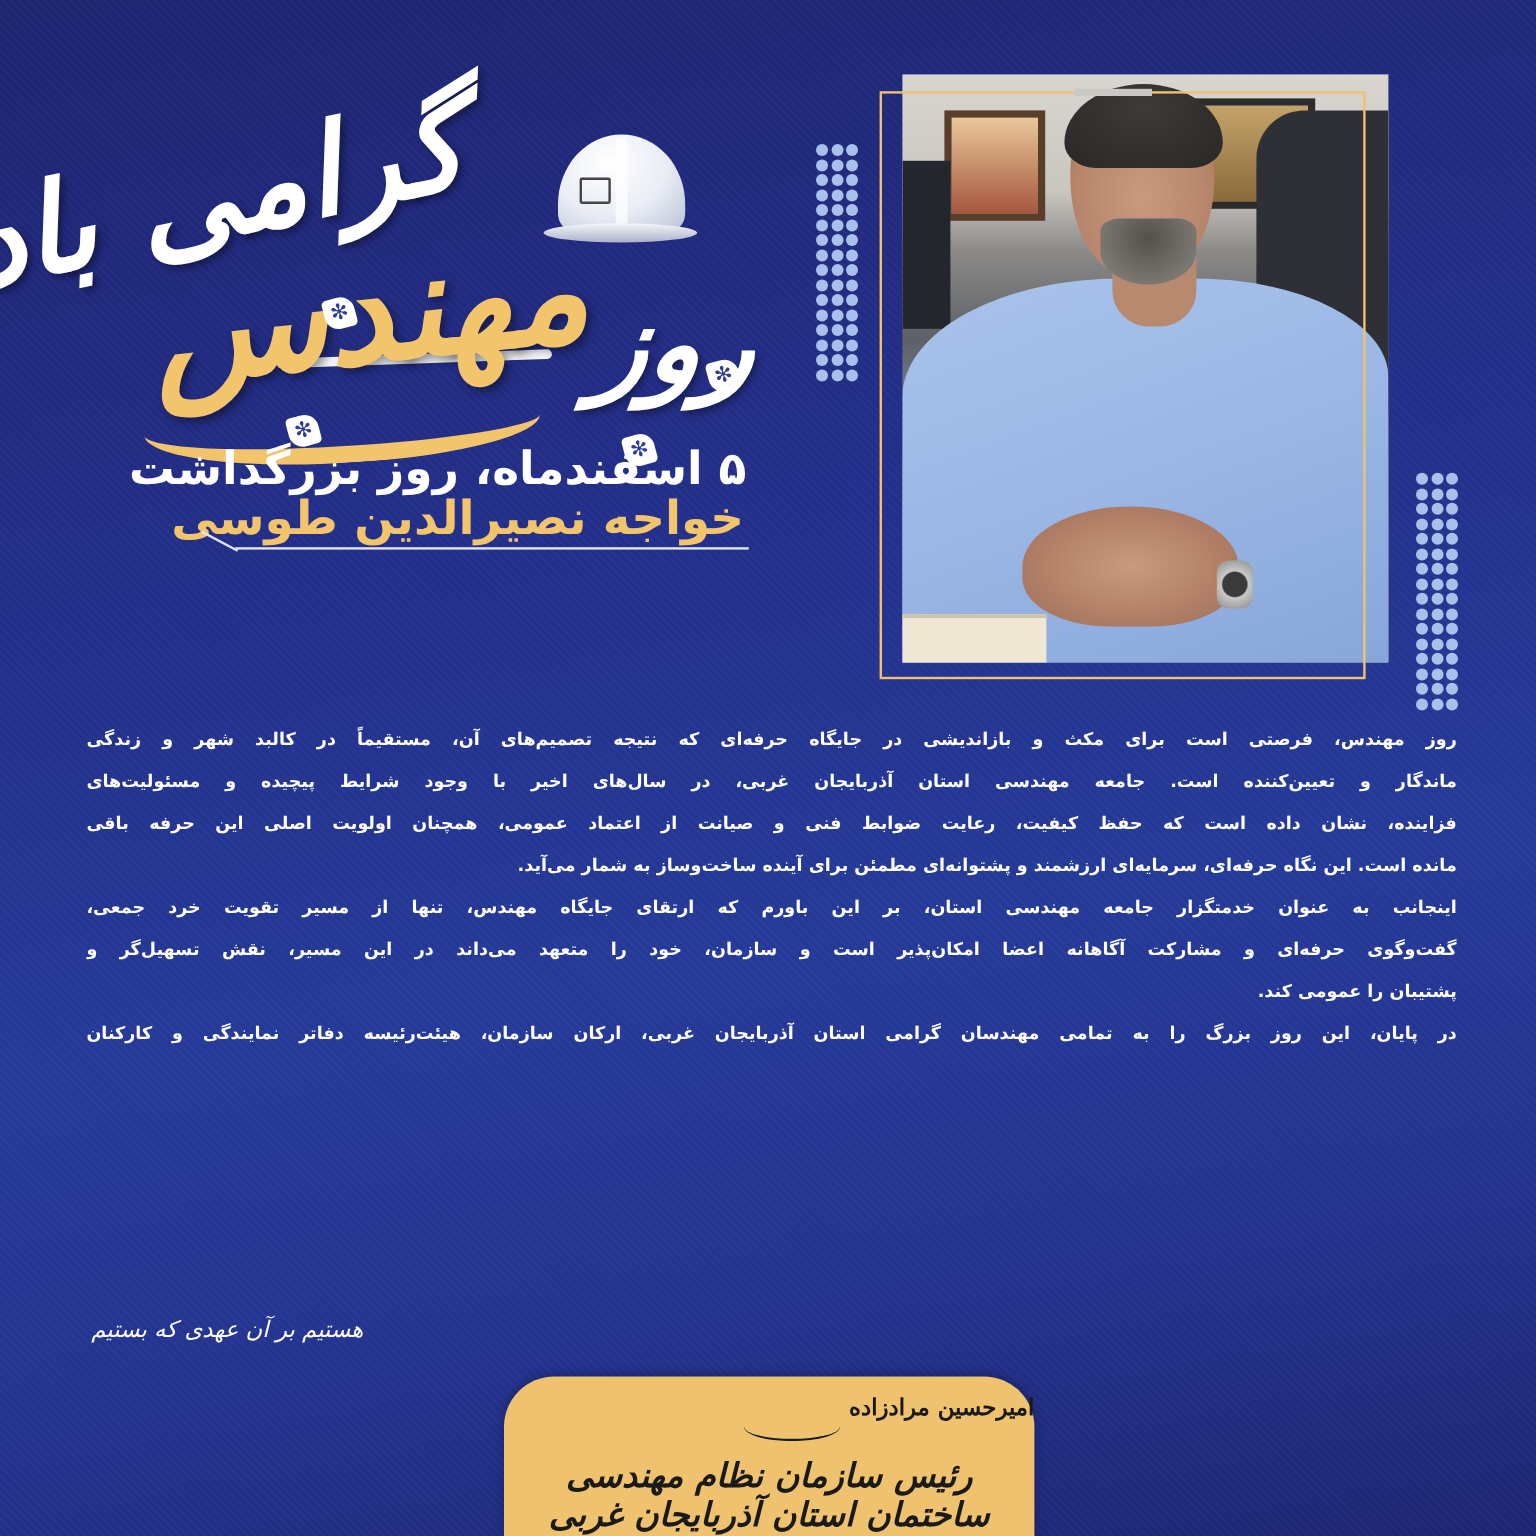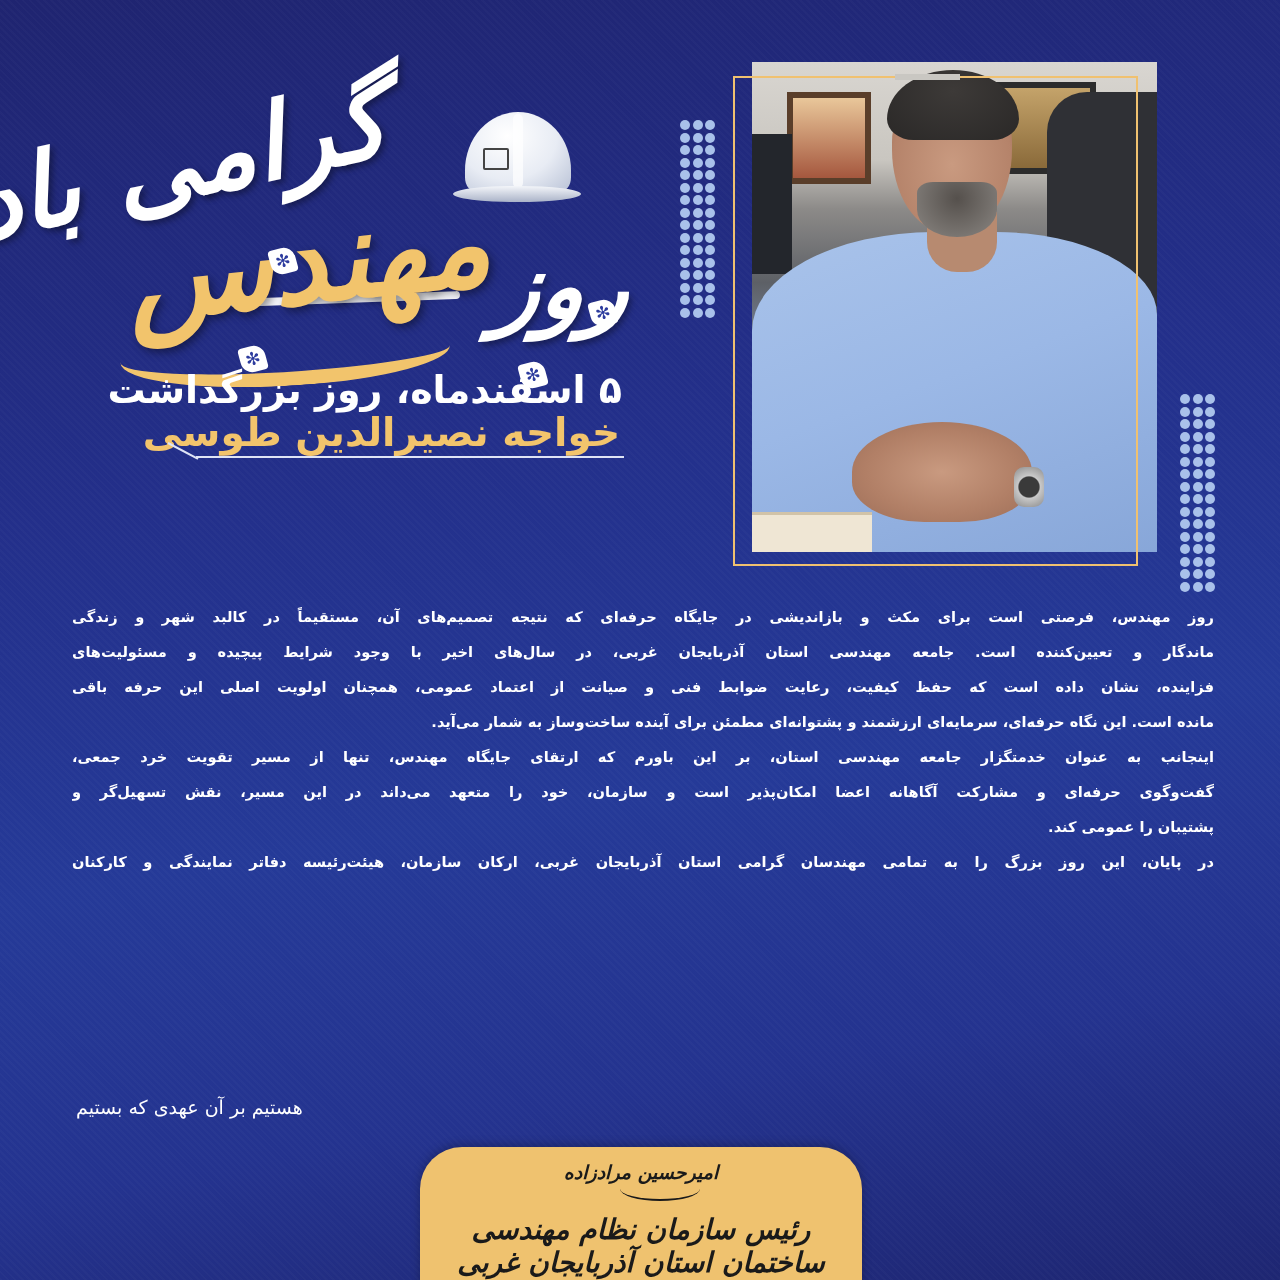--- a/index.html
+++ b/index.html
@@ -56,24 +56,24 @@
   .gold-gap { position: absolute; left: 895px; top: 74px; width: 65px; height: 6px; background: #c9c7c2; }
   
   .dots { position: absolute; display: grid; grid-template-columns: repeat(3, 10px); gap: 2.5px 2.5px; }
   .dots span { width: 10px; height: 10px; border-radius: 50%; background: #a9c1ea; display: block; }
   .dots-left { left: 680px; top: 120px; }
   .dots-right { left: 1180px; top: 394px; }
   
   .body-text { position: absolute; left: 72px; top: 602px; width: 1142px; direction: rtl; text-align: justify; text-align-last: right; color: #ffffff; font-family: "DejaVu Sans", sans-serif; font-weight: bold; font-size: 14.6px; }
   .line { display: block; height: 30px; line-height: 30px; white-space: nowrap; text-align: justify; text-align-last: justify; margin-bottom: 5px; overflow: hidden; }
   .line.last { text-align-last: right; }
-  .poem { position: absolute; left: 76px; top: 1096px; color: #ffffff; direction: rtl; font-family: "DejaVu Serif", serif; font-size: 19px; white-space: nowrap; }
+  .poem { position: absolute; left: 76px; top: 1096px; color: #ffffff; direction: rtl; font-family: "DejaVu Serif", serif; font-style: italic; font-size: 19px; white-space: nowrap; }
   
   .sig-box { position: absolute; left: 420px; top: 1147px; width: 442px; height: 150px; background: #efc26f; border-radius: 42px 42px 0 0; box-shadow: 0 -2px 10px rgba(0,0,0,0.25); }
-  .sig-name { position: absolute; left: 0; right: 0; top: 14px; text-align: center; direction: rtl; font-family: "DejaVu Serif", serif; font-style: italic; font-weight: bold; font-size: 19px; color: #1a1a1a; }
+  .sig-name { position: absolute; left: 0; right: 0; top: 14px; direction: rtl; font-family: "DejaVu Serif", serif; font-weight: bold; font-size: 19px; color: #1a1a1a; }
   .sig-title { position: absolute; left: 0; right: 0; top: 66px; text-align: center; direction: rtl; font-family: "DejaVu Serif", serif; font-style: italic; font-weight: bold; font-size: 28px; color: #1a1a1a; }
   .sig-flourish { position: absolute; left: 200px; top: 30px; width: 80px; height: 22px; border-bottom: 2px solid #1a1a1a; border-radius: 50%; }
 </style>
 </head>
 <body>
 
 <div class="texture"></div>
 
 <div class="headline">
   <div class="swoosh"></div>

